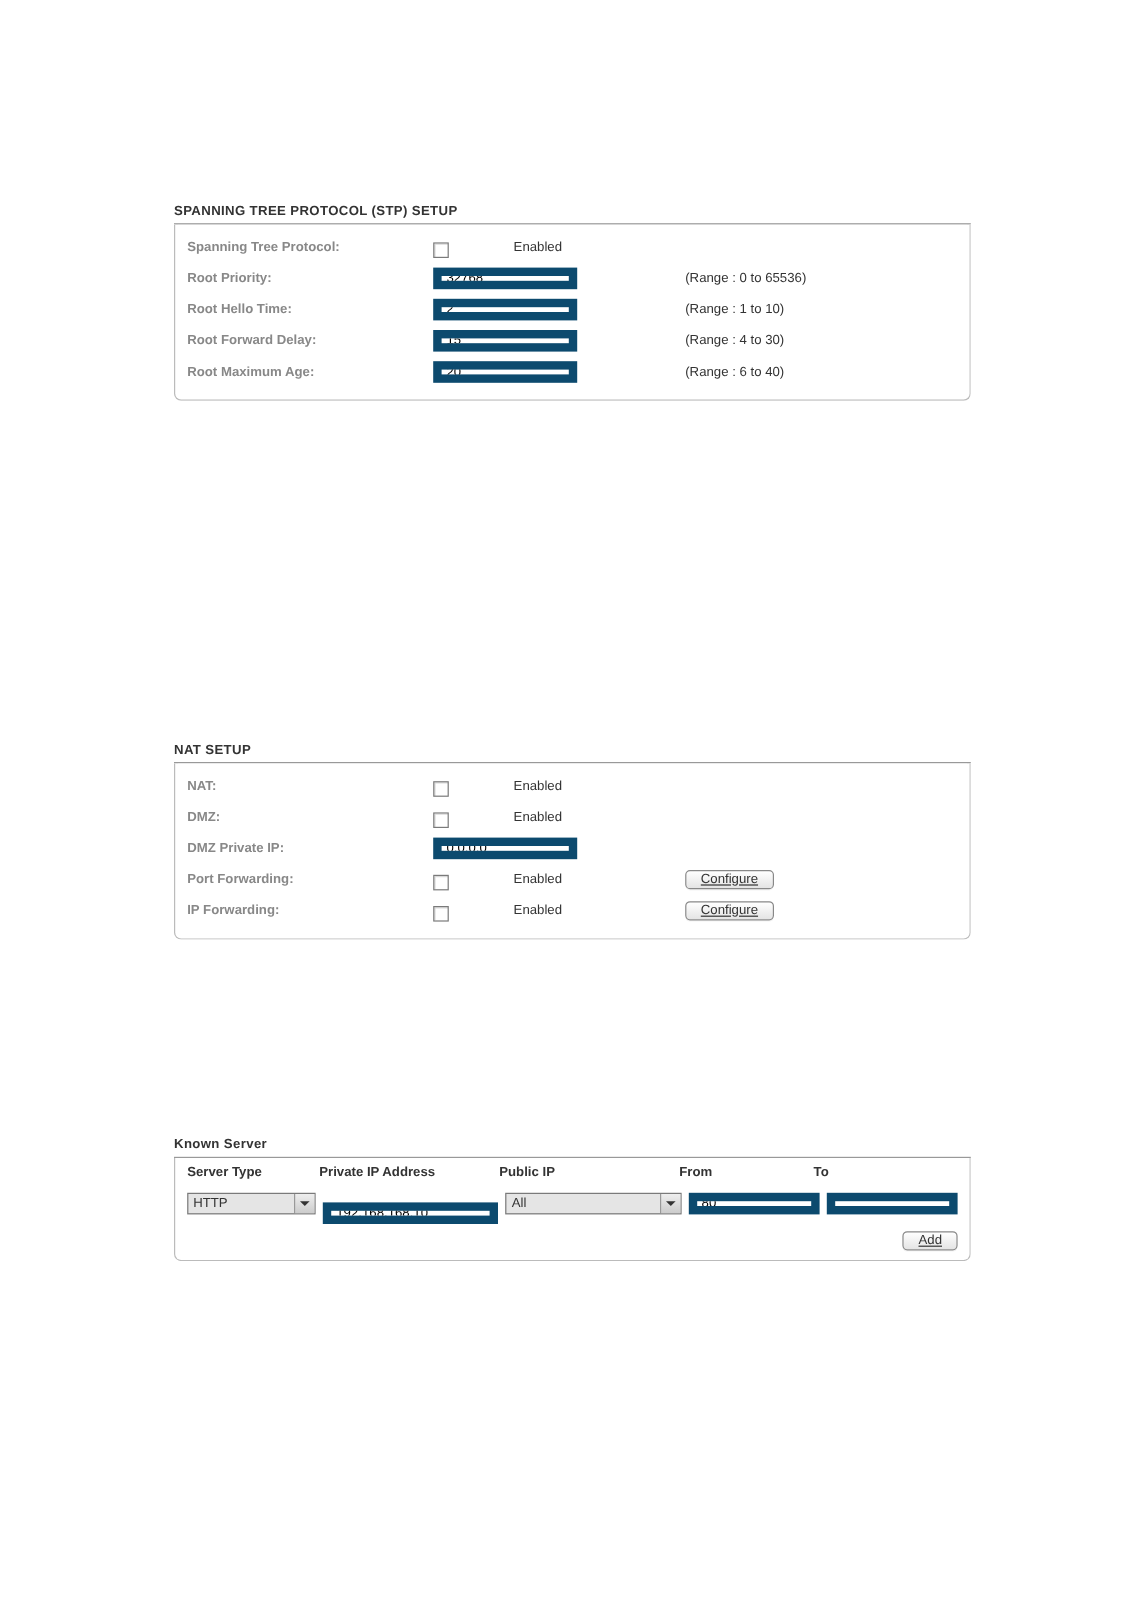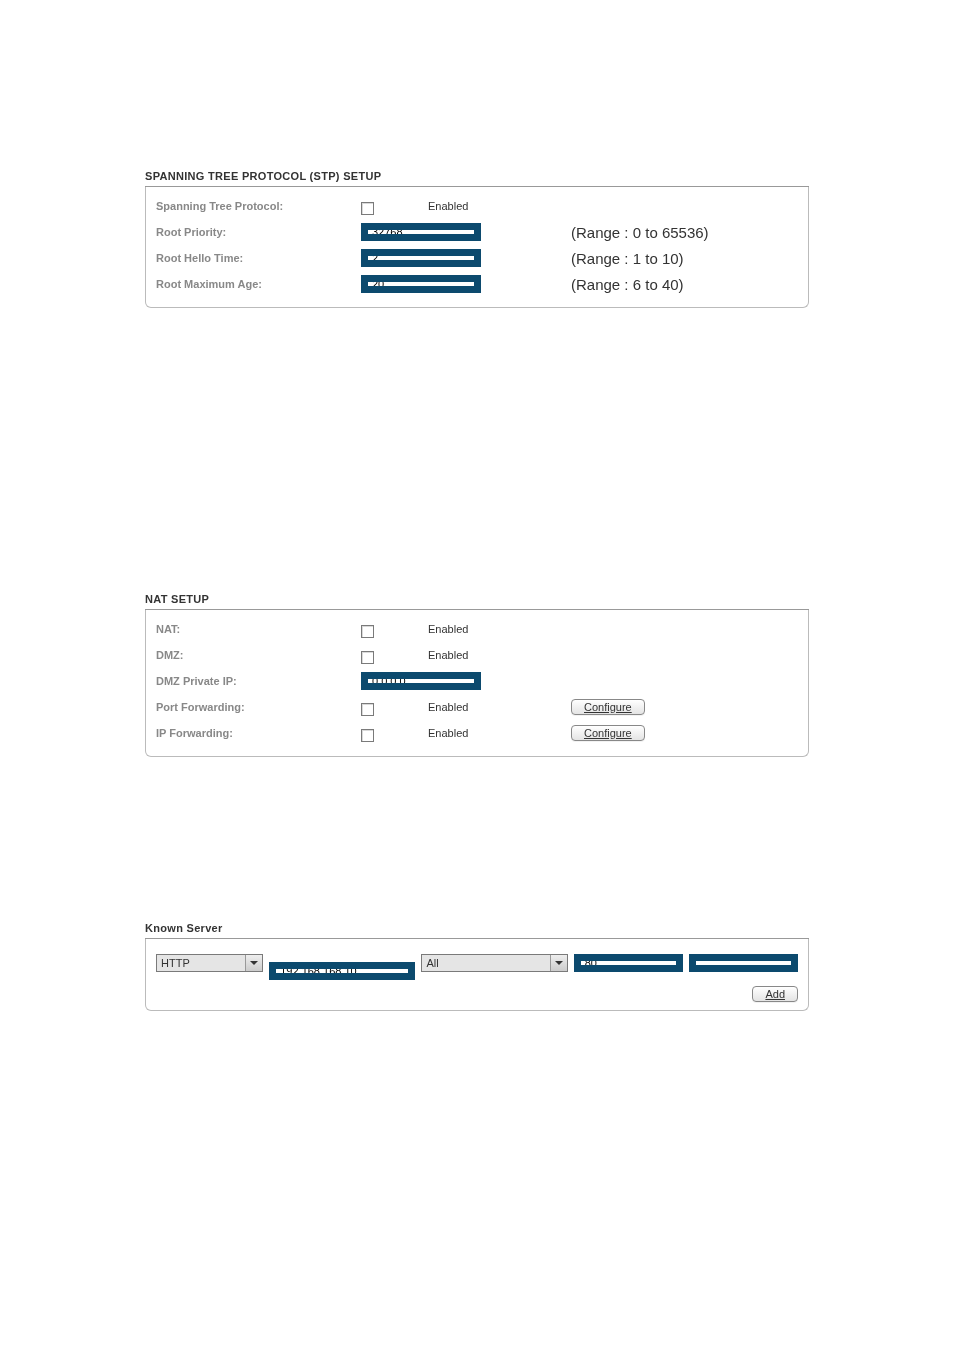--- a/index.html
+++ b/index.html
@@ -45,21 +45,21 @@
       font-size: 11px;
     }
     .col-mid {
       width: 210px;
       display: flex;
       align-items: center;
     }
     .col-right {
       flex: 1;
       color: #333;
-      font-size: 15px;
+      font-size: 11px;
     }
     .col-btn {
       display: flex;
       align-items: center;
     }
     input[type="text"] {
       font-family: Verdana, Arial, sans-serif;
       font-size: 11px;
       height: 18px;
       padding: 0 4px;
@@ -173,20 +173,27 @@
     </div>
 
     <div class="row">
       <div class="col-label">Root Hello Time:</div>
       <div class="col-mid">
         <input type="text" class="inp-std" value="2" style="">
       </div>
       <div class="col-right">(Range : 1 to 10)</div>
     </div>
 
+    <div class="row">
+      <div class="col-label">Root Forward Delay:</div>
+      <div class="col-mid">
+        <input type="text" class="inp-std" value="15" style="">
+      </div>
+      <div class="col-right">(Range : 4 to 30)</div>
+    </div>
 
     <div class="row">
       <div class="col-label">Root Maximum Age:</div>
       <div class="col-mid">
         <input type="text" class="inp-std" value="20" style="">
       </div>
       <div class="col-right">(Range : 6 to 40)</div>
     </div>
 
   </div>
@@ -244,20 +251,27 @@
       </div>
     </div>
 
   </div>
 
   <div class="gap-mid"></div>
 
   <div class="section-title">Known Server</div>
   <div class="ks-panel">
 
+    <div class="ks-head">
+      <div class="ks-c1">Server Type</div>
+      <div class="ks-c2">Private IP Address</div>
+      <div class="ks-c3">Public IP</div>
+      <div class="ks-c4">From</div>
+      <div class="ks-c5">To</div>
+    </div>
 
     <div class="ks-row">
       <div class="ks-c1" style="padding-right:6px;">
         <div class="select-box">
           <div class="sel-val">HTTP</div>
           <div class="sel-btn">
               <div class="tri-down"></div>
             </div>
         </div>
       </div>

